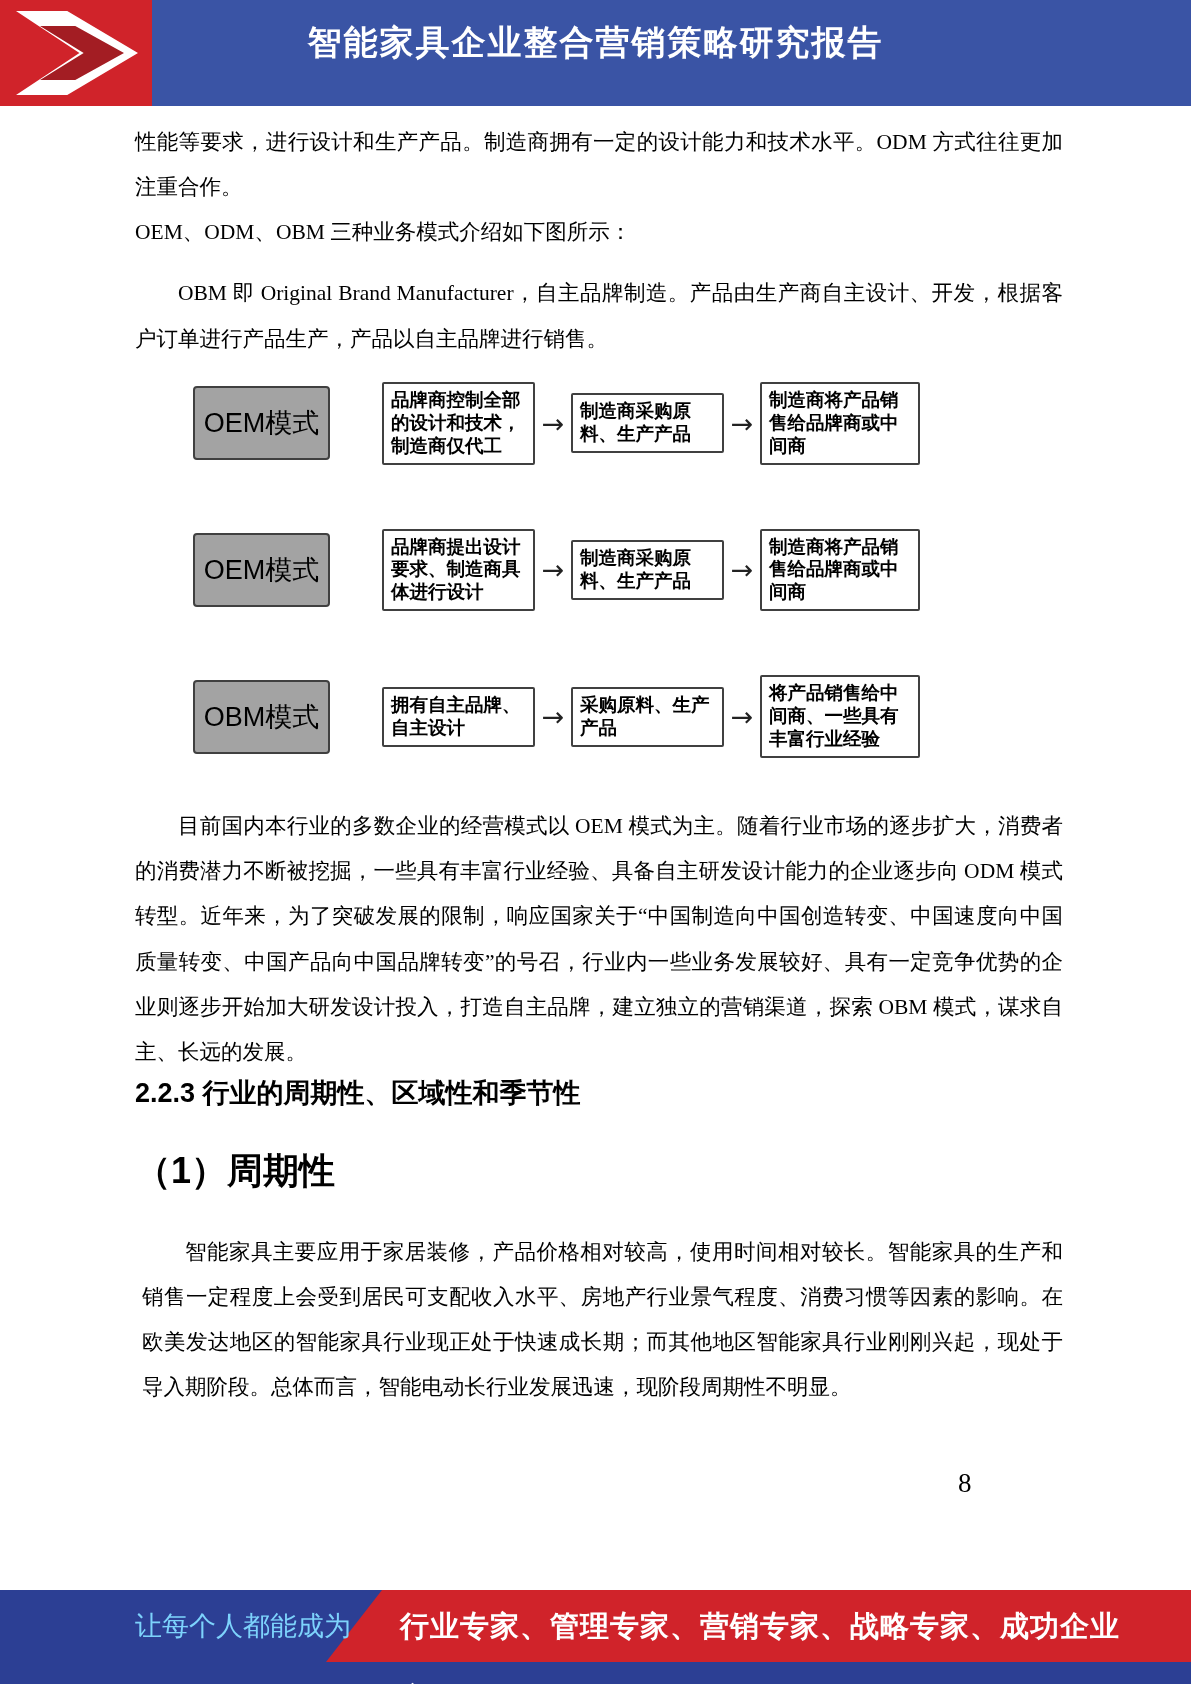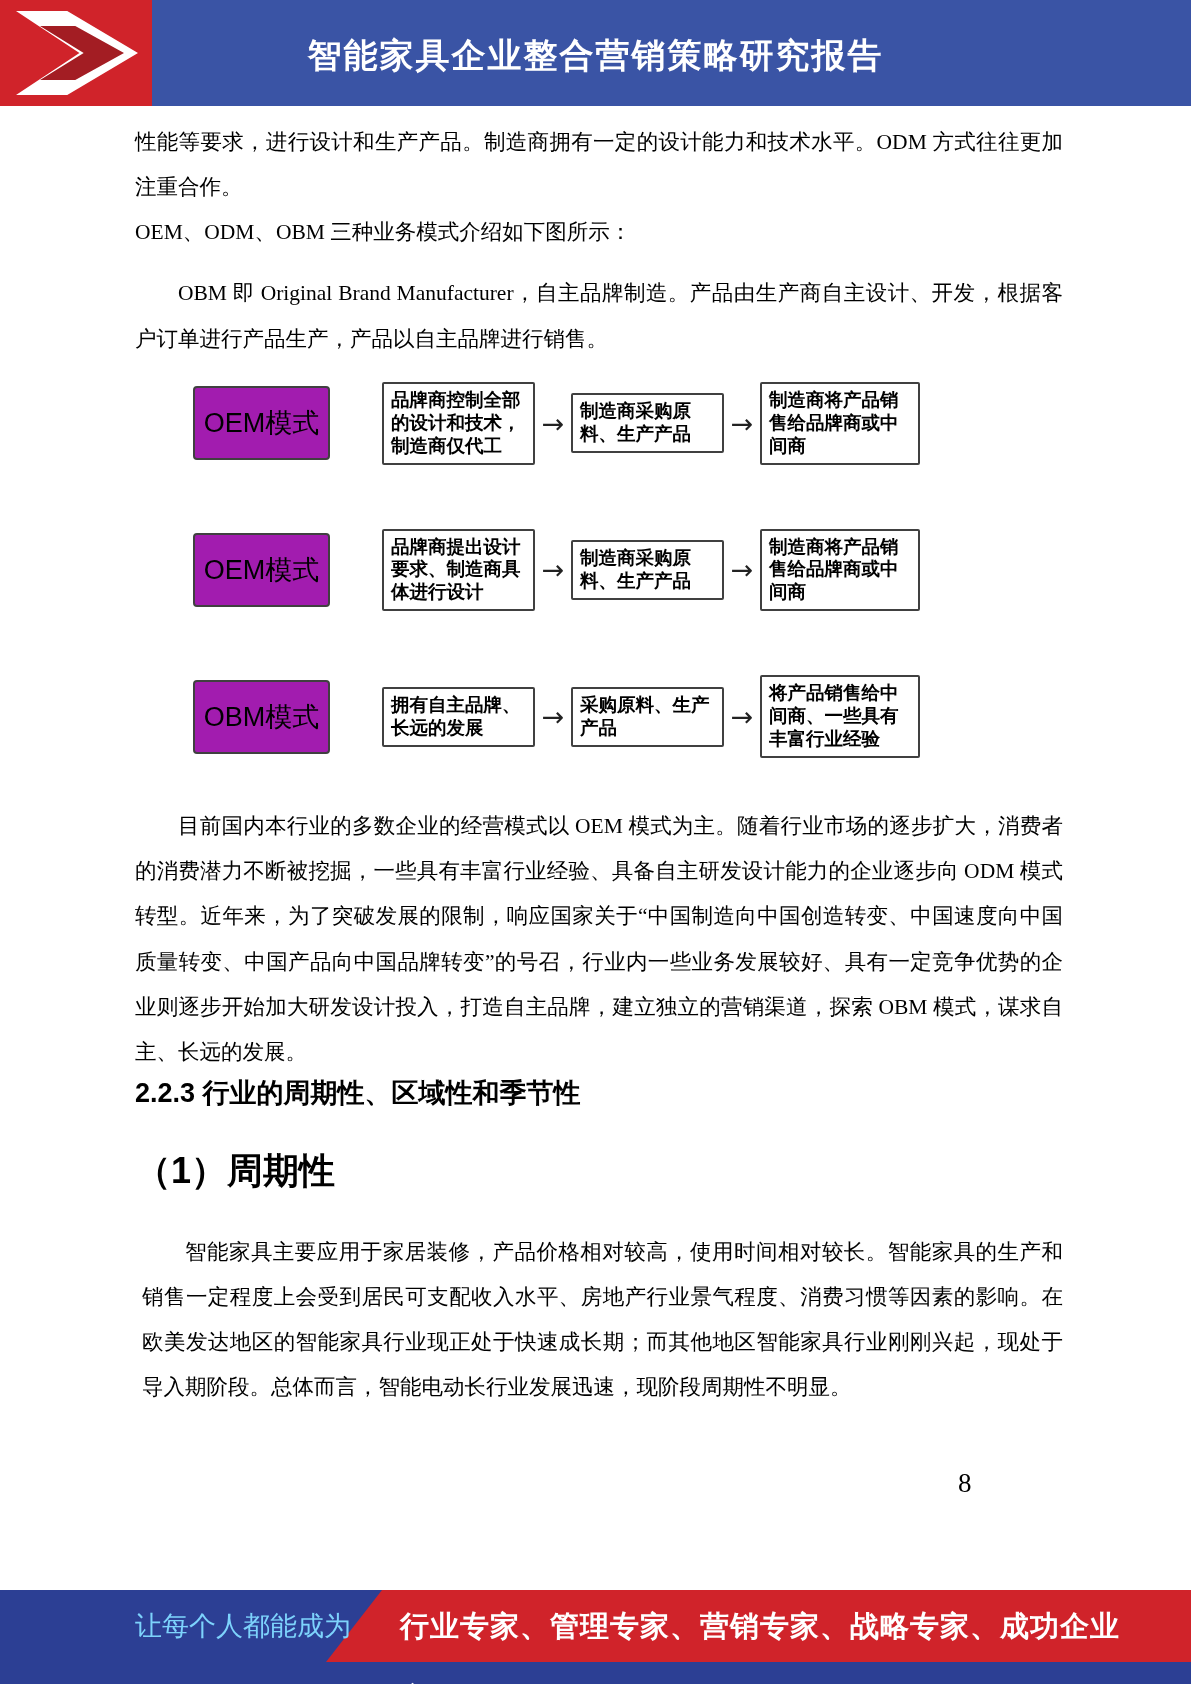--- a/index.html
+++ b/index.html
@@ -13,21 +13,21 @@
   
   .header { position:absolute; top:0; left:0; width:100%; height:106px; background:#3a54a5; }
   .header-red-block { position:absolute; top:0; left:0; width:152px; height:106px; background:#d0232a; }
   .chev-white { position:absolute; left:16px; top:11px; width:122px; height:84px; background:#ffffff;
     -webkit-clip-path:polygon(0 0, 42% 0, 100% 50%, 42% 100%, 0 100%, 52% 50%);
     clip-path:polygon(0 0, 42% 0, 100% 50%, 42% 100%, 0 100%, 52% 50%); }
   .chev-dark { position:absolute; left:40px; top:26px; width:84px; height:54px; background:#a31d23;
     -webkit-clip-path:polygon(0 0, 42% 0, 100% 50%, 42% 100%, 0 100%, 52% 50%);
     clip-path:polygon(0 0, 42% 0, 100% 50%, 42% 100%, 0 100%, 52% 50%); }
   .header-title {
-    position:absolute; top:18px; left:0; right:0; height:75px;
+    position:absolute; top:5px; left:0; right:0; height:75px;
     display:flex; align-items:center; justify-content:center;
     color:#ffffff; font-size:34px; font-weight:bold; letter-spacing:2px;
     font-family:"Liberation Sans","DejaVu Sans",sans-serif;
   }
 
   
   .content { position:absolute; top:106px; left:135px; width:928px; }
   .para { font-size:21.5px; line-height:2.1; text-align:justify; }
   .indent { text-indent:2em; }
   .p1 { margin-top:14px; }
@@ -42,21 +42,21 @@
     font-weight:bold; font-size:36px; line-height:1.35; }
 
   
   .diagram { margin-top:20px; margin-left:58px; }
   .d-row { display:flex; align-items:center; margin-bottom:64px; }
   .d-row:last-child { margin-bottom:0; }
   .d-label {
     width:137px; min-height:74px; border:2px solid #404040; border-radius:4px;
     display:flex; align-items:center; justify-content:center;
     font-size:27px; font-family:"Liberation Sans","DejaVu Sans",sans-serif;
-    background:#a21caf;
+    background:#a3a3a3;
   }
   .d-spacer { width:52px; flex:0 0 52px; }
   .d-step {
     border:2px solid #404040; border-radius:2px; background:#ffffff;
     padding:5px 7px; font-size:18.5px; font-weight:bold; line-height:1.24;
     font-family:"Liberation Sans","DejaVu Sans",sans-serif; text-align:left;
   }
   .w1 { width:153px; flex:0 0 153px; }
   .w2 { width:160px; flex:0 0 160px; }
   .d-arrow { flex:0 0 36px; width:36px; text-align:center; font-size:27px; color:#222;
@@ -128,21 +128,21 @@
         <div class="d-step w1">制造商采购原料、生产产品</div>
         <div class="d-arrow">→</div>
         <div class="d-step w2">制造商将产品销售给品牌商或中间商</div>
       </div>
 
       <div class="d-row">
         <div class="d-label">
           <span>OBM模式</span>
         </div>
         <div class="d-spacer"></div>
-        <div class="d-step w1">拥有自主品牌、长远的发展</div>
+        <div class="d-step w1">拥有自主品牌、自主设计</div>
         <div class="d-arrow">→</div>
         <div class="d-step w1">采购原料、生产产品</div>
         <div class="d-arrow">→</div>
         <div class="d-step w2">将产品销售给中间商、一些具有丰富行业经验</div>
       </div>
 
     </div>
 
     <p class="para indent p4">目前国内本行业的多数企业的经营模式以 OEM 模式为主。随着行业市场的逐步扩大，消费者的消费潜力不断被挖掘，一些具有丰富行业经验、具备自主研发设计能力的企业逐步向 ODM 模式转型。近年来，为了突破发展的限制，响应国家关于“中国制造向中国创造转变、中国速度向中国质量转变、中国产品向中国品牌转变”的号召，行业内一些业务发展较好、具有一定竞争优势的企业则逐步开始加大研发设计投入，打造自主品牌，建立独立的营销渠道，探索 OBM 模式，谋求自主、长远的发展。</p>
 

